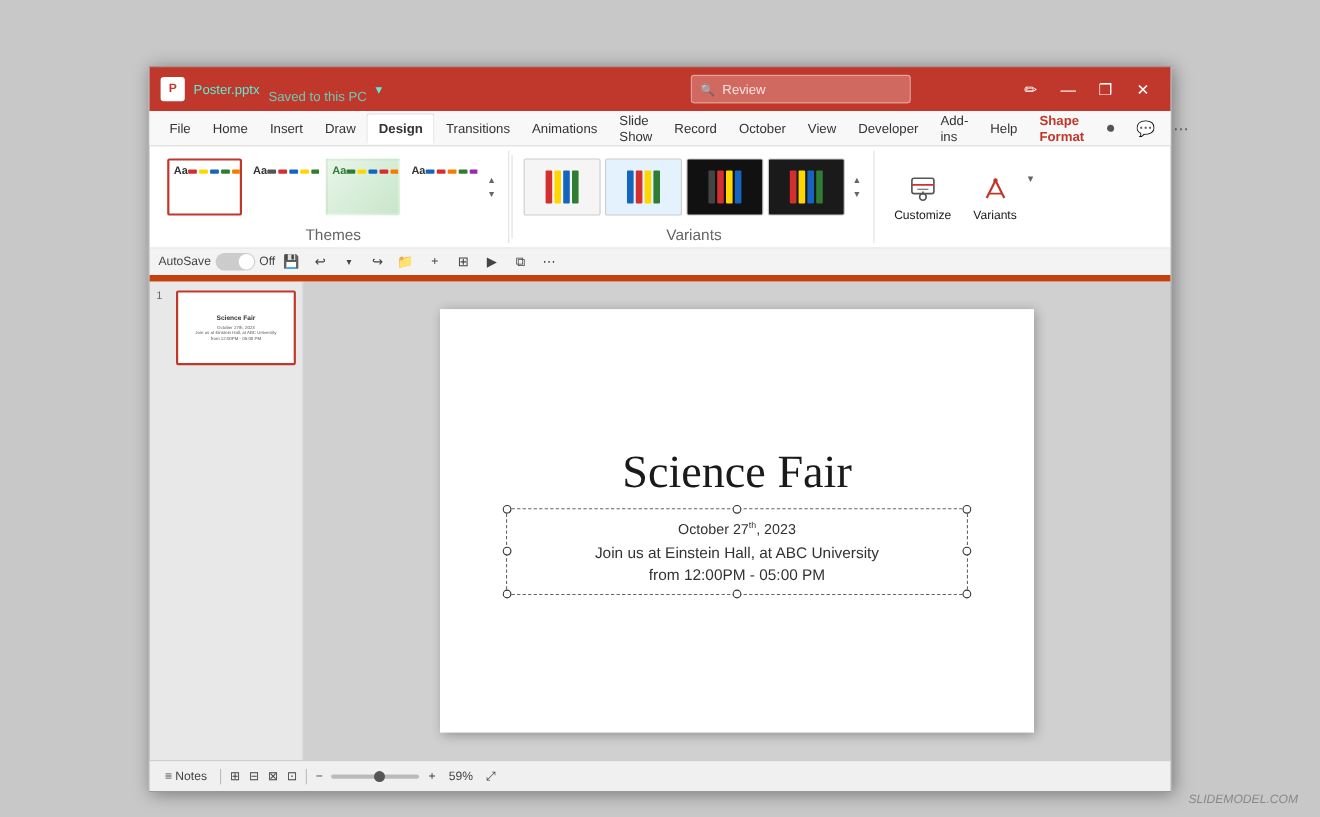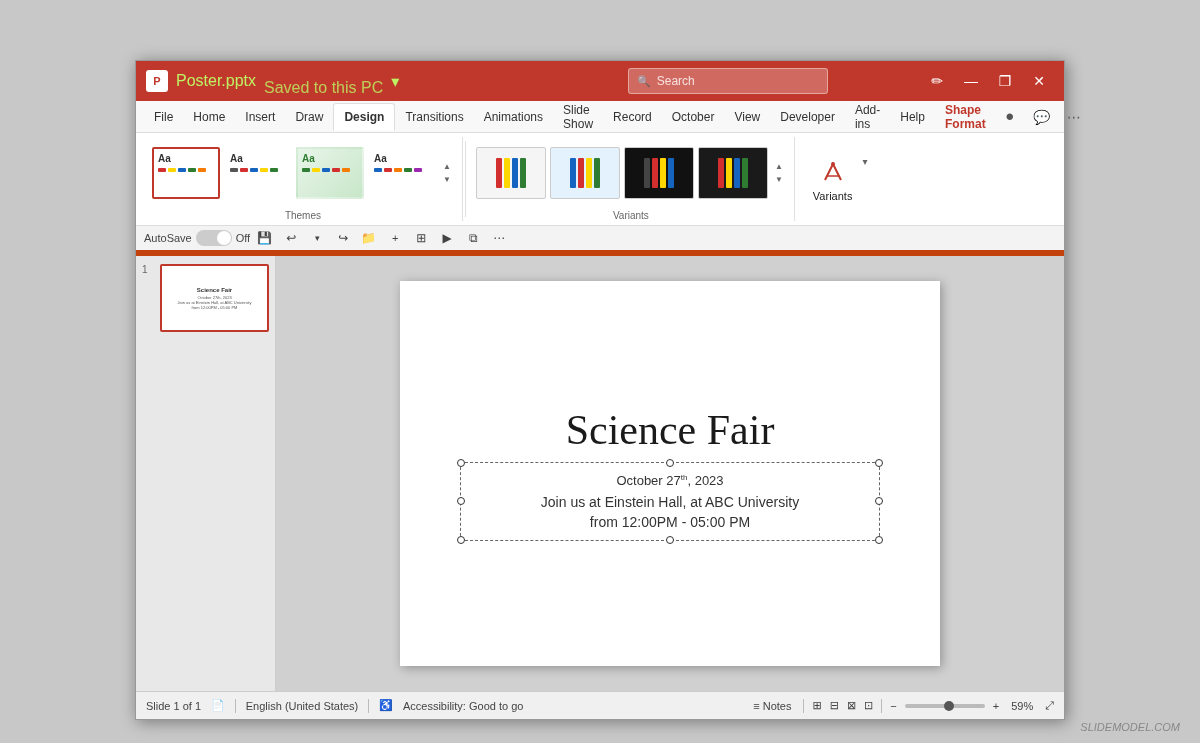--- a/index.html
+++ b/index.html
@@ -45,22 +45,22 @@
       background: white;
       border-radius: 3px;
       display: flex;
       align-items: center;
       justify-content: center;
       font-size: 10px;
       color: #c0382b;
       font-weight: bold;
     }
     .title-text {
-      color: #bef264;
-      font-size: 16px;
+      color: #5eead4;
+      font-size: 12px;
     }
     .title-bar-center {
       flex: 1;
       display: flex;
       justify-content: center;
     }
     .search-box {
       background: rgba(255,255,255,0.25);
       border: 1px solid rgba(255,255,255,0.4);
       border-radius: 3px;
@@ -142,38 +142,38 @@
       border-right: 1px solid #e0e0e0;
     }
     .ribbon-group:last-child { border-right: none; }
     .ribbon-group-items {
       display: flex;
       align-items: center;
       gap: 4px;
       flex: 1;
     }
     .ribbon-group-label {
-      font-size: 10px;
+      font-size: 14px;
       color: #666;
       margin-top: 2px;
       text-align: center;
     }
     
     .theme-thumbnails {
       display: flex;
       gap: 4px;
       align-items: center;
     }
     .theme-thumb {
       width: 68px;
       height: 52px;
       border: 2px solid transparent;
       cursor: pointer;
       display: flex;
-      flex-direction: column;
+      flex-direction: row;
       align-items: flex-start;
       justify-content: flex-start;
       padding: 4px;
       background: #fff;
       border-radius: 2px;
       overflow: hidden;
     }
     .theme-thumb.active { border-color: #c0382b; }
     .theme-thumb-title {
       font-size: 11px;
@@ -501,21 +501,21 @@
       <div class="app-icon">
         <span style="color:#c0382b;font-weight:bold;font-size:11px;">P</span>
       </div>
       <span class="title-text">Poster.pptx</span>
       <span class="title-text" style="opacity:0.8;margin-top:13px;">Saved to this PC</span>
       <span class="title-text">▾</span>
     </div>
     <div class="title-bar-center">
       <div class="search-box">
         <span class="search-box-icon">🔍</span>
-        <span style="color:rgba(255,255,255,0.8);font-size:12px;">Search</span>
+        <span style="color:rgba(255,255,255,0.8);font-size:12px;">Review</span>
       </div>
     </div>
     <div class="title-bar-right">
       <div class="title-btn">✏</div>
       <div class="title-btn">—</div>
       <div class="title-btn">❐</div>
       <div class="title-btn close">✕</div>
     </div>
   </div>
 
@@ -646,20 +646,32 @@
           <div class="ribbon-scroll">
             <span class="scroll-arrow">▲</span>
             <span class="scroll-arrow">▼</span>
           </div>
         </div>
         <div class="ribbon-group-label">Variants</div>
       </div>
 
       <div class="ribbon-group" style="border-right:none;">
         <div class="ribbon-group-items">
+          <div class="ribbon-btn-lg">
+            <div class="ribbon-btn-icon">
+              <svg width="28" height="28" viewBox="0 0 28 28">
+                <rect x="4" y="4" width="20" height="14" rx="2" fill="none" stroke="#555" stroke-width="1.5"></rect>
+                <line x1="4" y1="10" x2="24" y2="10" stroke="#d32f2f" stroke-width="1.5"></line>
+                <line x1="9" y1="14" x2="19" y2="14" stroke="#555" stroke-width="1"></line>
+                <circle cx="14" cy="21" r="3" fill="none" stroke="#555" stroke-width="1.5"></circle>
+                <line x1="14" y1="18" x2="14" y2="16" stroke="#555" stroke-width="1.5"></line>
+              </svg>
+            </div>
+            <span>Customize</span>
+          </div>
           <div style="display:flex;align-items:flex-start;gap:2px;">
             <div class="ribbon-btn-lg">
               <div class="ribbon-btn-icon">
                 <svg width="28" height="28" viewBox="0 0 28 28">
                   <path d="M6 22 L14 6 L22 22" fill="none" stroke="#c0382b" stroke-width="2"></path>
                   <path d="M8 18 L20 18" stroke="#c0382b" stroke-width="1.5"></path>
                   <circle cx="14" cy="6" r="2" fill="#c0382b"></circle>
                 </svg>
               </div>
               <span>Variants</span>
@@ -727,29 +739,20 @@
             <span>October 27</span><sup>th</sup><span>, 2023</span>
           </div>
           <div class="slide-subtitle">Join us at Einstein Hall, at ABC University</div>
           <div class="slide-time">from 12:00PM - 05:00 PM</div>
         </div>
       </div>
     </div>
   </div>
 
   <div class="status-bar">
-    <div class="status-bar-left">
-      <span>Slide 1 of 1</span>
-      <span>📄</span>
-      <div class="status-separator"></div>
-      <span>English (United States)</span>
-      <div class="status-separator"></div>
-      <span>♿</span>
-      <span>Accessibility: Good to go</span>
-    </div>
     <div class="status-bar-right">
       <div class="notes-btn">
         <span>≡</span>
         <span>Notes</span>
       </div>
       <div class="status-separator"></div>
       <span style="cursor:pointer;">⊞</span>
       <span style="cursor:pointer;">⊟</span>
       <span style="cursor:pointer;">⊠</span>
       <span style="cursor:pointer;">⊡</span>

